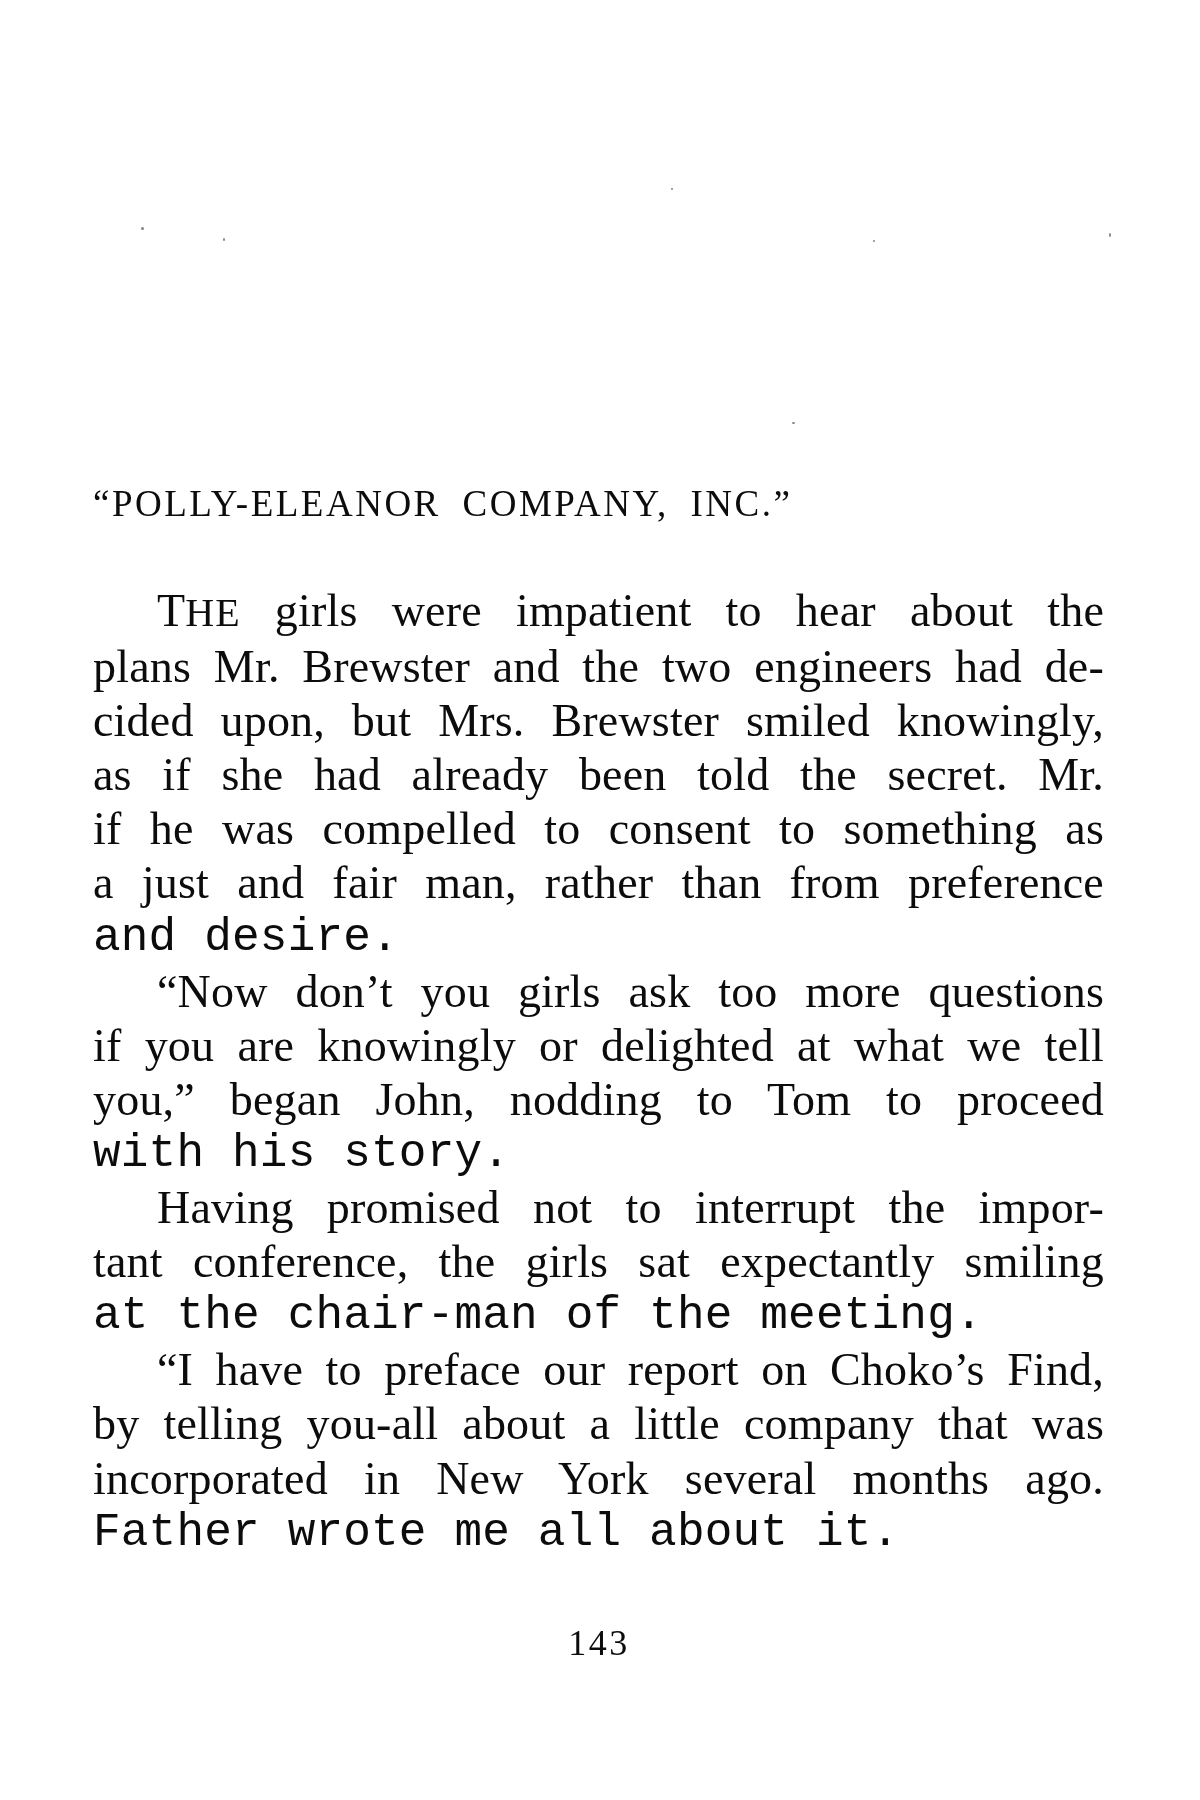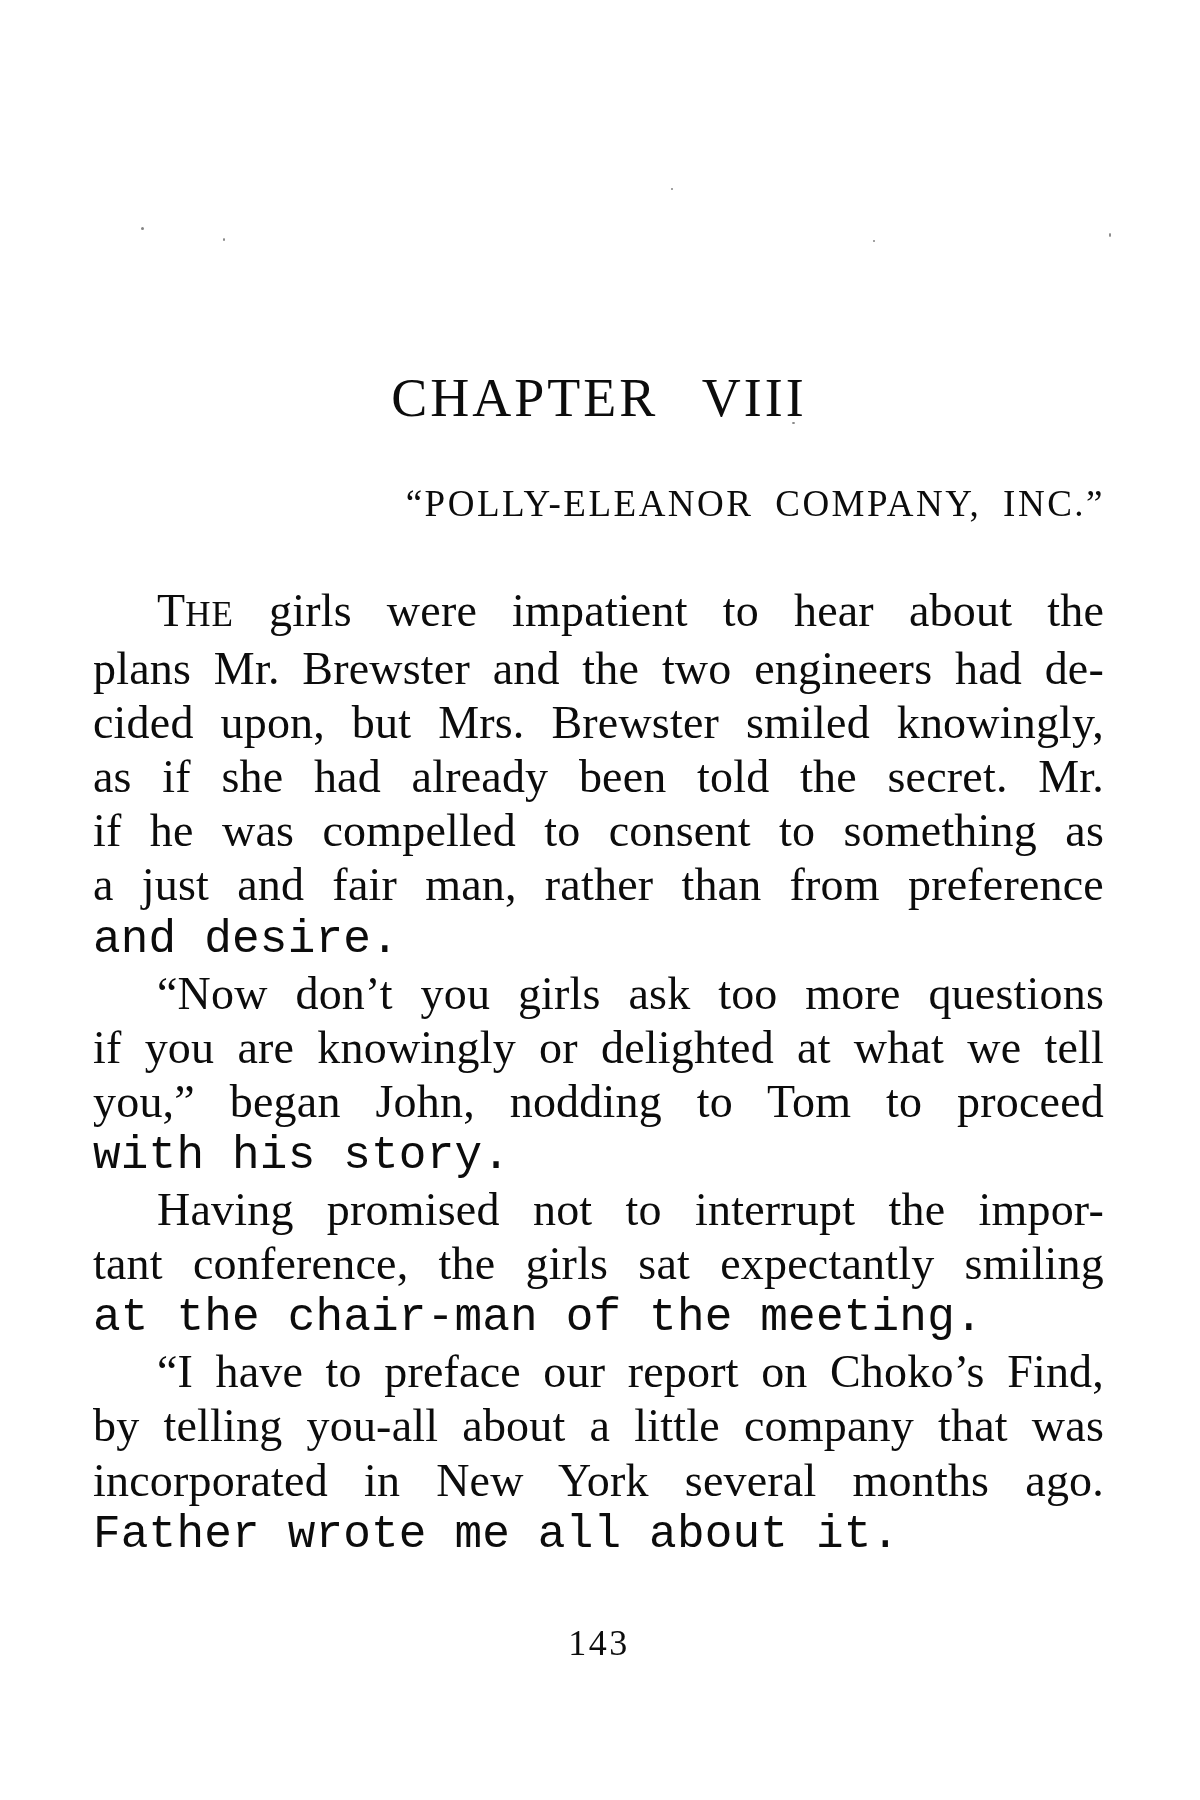--- a/index.html
+++ b/index.html
@@ -26,21 +26,21 @@
     line-height: 56px;
     letter-spacing: 3px;
     word-spacing: 28px;
     white-space: nowrap;
   }
   .chapter-subtitle {
     position: absolute;
     top: 482px;
     left: 93px;
     width: 1012px;
-    text-align: right;
+    text-align: left;
     font-size: 37px;
     line-height: 44px;
     letter-spacing: 2.5px;
     word-spacing: 10px;
     white-space: nowrap;
   }
   .body-text {
     position: absolute;
     top: 584px;
     left: 93px;
@@ -54,21 +54,21 @@
     text-align-last: justify;
   }
   .bl.end {
     text-align-last: left;
     font-family: Liberation Mono, monospace;
   }
   .bl.ind {
     text-indent: 64px;
   }
   .sc {
-    font-size: 35px;
+    font-size: 40px;
     letter-spacing: 1px;
   }
   .page-number {
     position: absolute;
     top: 1625px;
     left: 93px;
     width: 1012px;
     text-align: center;
     font-size: 36px;
     line-height: 36px;
@@ -86,21 +86,20 @@
 
 <div class="page">
 
   <div class="speck" style="left:141px; top:227px; width:3px; height:3px;"></div>
   <div class="speck" style="left:223px; top:238px; width:2px; height:3px;"></div>
   <div class="speck" style="left:671px; top:188px; width:2px; height:2px;"></div>
   <div class="speck" style="left:873px; top:240px; width:2px; height:2px;"></div>
   <div class="speck" style="left:1109px; top:233px; width:2px; height:4px;"></div>
   <div class="speck" style="left:792px; top:422px; width:3px; height:2px;"></div>
 
-  <div class="chapter-heading">CHAPTER VIII</div>
 
   <div class="chapter-subtitle">“POLLY-ELEANOR COMPANY, INC.”</div>
 
   <div class="body-text">
     <div class="bl ind"><span>T</span><span class="sc">HE</span><span> girls were impatient to hear about the</span></div>
     <div class="bl">plans Mr. Brewster and the two engineers had de-</div>
     <div class="bl">cided upon, but Mrs. Brewster smiled knowingly,</div>
     <div class="bl">as if she had already been told the secret. Mr.</div>
     <div class="bl">if he was compelled to consent to something as</div>
     <div class="bl">a just and fair man, rather than from preference</div>

